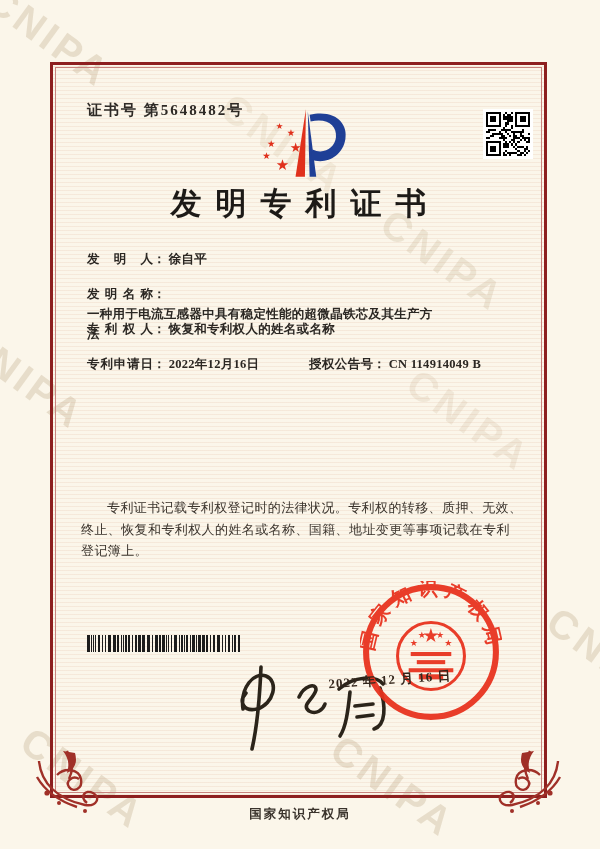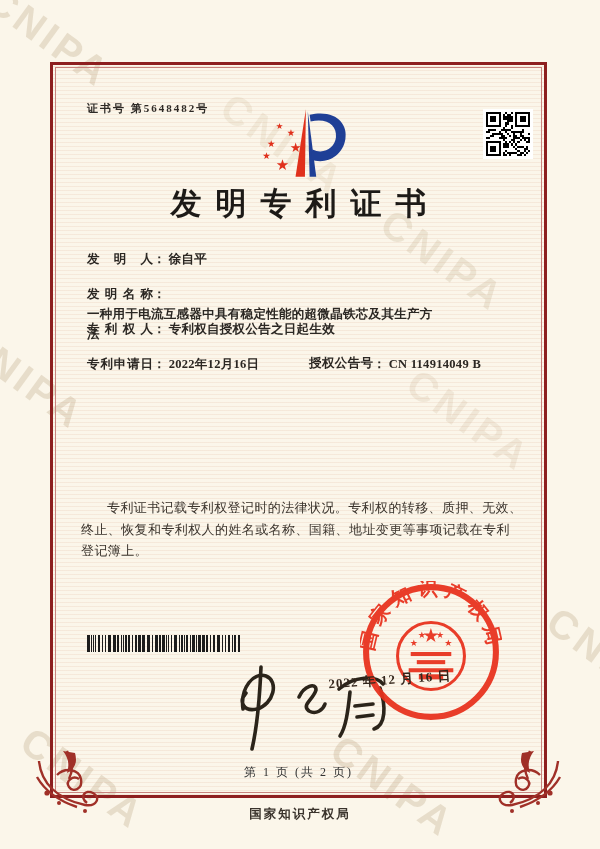--- a/index.html
+++ b/index.html
@@ -10,37 +10,37 @@
   .wm { position:absolute; font-family:"Liberation Sans","DejaVu Sans",sans-serif;
         font-weight:bold; font-size:40px; letter-spacing:4px;
         color:rgba(203,185,156,0.40); transform:rotate(36deg); white-space:nowrap; z-index:1; }
 
   
   .cert { position:absolute; left:50px; top:62px; width:497px; height:736px;
           border:3px solid #8d1f1f; z-index:2;
           background:repeating-linear-gradient(0deg, rgba(210,150,120,0.14) 0 1px, rgba(255,255,255,0) 1px 4px); }
   .cert::before { content:""; position:absolute; inset:2px; border:1px solid #c8837d; pointer-events:none; }
 
-  .certno { position:absolute; left:34px; top:36px; font-size:11px; font-weight:bold;
+  .certno { position:absolute; left:34px; top:36px; font-size:15px; font-weight:bold;
             color:#2e2a26; letter-spacing:2px; }
 
   .logo { position:absolute; left:204px; top:42px; width:94px; height:72px; }
   .qr { position:absolute; left:430px; top:44px; width:50px; height:50px; background:#fff; padding:3px; }
   .qr svg { width:100%; height:100%; display:block; }
 
   .title { position:absolute; left:0; top:118px; width:100%; text-align:center;
            font-size:31px; font-weight:bold; color:#1d1a17; letter-spacing:14px; padding-left:14px; }
 
   .fields { position:absolute; left:34px; top:184px; right:26px; }
   .frow { position:relative; height:35px; line-height:20px; font-weight:bold; color:#2b2723; font-size:12.5px; }
   .flabel { display:inline-block; width:66px; text-align:justify; text-align-last:justify; vertical-align:top; }
   .colon { display:inline-block; vertical-align:top; }
   .fvalue { display:inline-block; vertical-align:top; max-width:352px; letter-spacing:0.3px; }
   .pair2 { position:absolute; left:222px; top:0; }
-  .pair2 .flabel { width:64px;font-family:Liberation Mono, monospace; }
+  .pair2 .flabel { width:64px; }
 
   .paras { position:absolute; left:28px; top:432px; width:442px;
            font-size:13px; line-height:21.5px; color:#3a332c; letter-spacing:0.4px; }
   .paras p { text-indent:2em; }
 
   .barcode { position:absolute; left:34px; top:570px; width:158px; height:17px; font-size:0; }
   .barcode i { display:inline-block; height:100%; }
 
   .officer { position:absolute; left:38px; top:620px; font-family:"Liberation Sans","DejaVu Sans",sans-serif;
              font-weight:bold; font-size:14px; color:#26221e; line-height:26px; }
@@ -234,21 +234,21 @@
       <div class="frow">
         <span class="flabel">发明人</span><span class="colon">：</span>
         <span class="fvalue">徐自平</span>
       </div>
       <div class="frow">
         <span class="flabel">发明名称</span><span class="colon">：</span>
         <span class="fvalue">一种用于电流互感器中具有稳定性能的超微晶铁芯及其生产方法</span>
       </div>
       <div class="frow">
         <span class="flabel">专利权人</span><span class="colon">：</span>
-        <span class="fvalue">专利权自授权公告之日起生效</span>
+        <span class="fvalue">恢复和专利权人的姓名或名称</span>
       </div>
       <div class="frow">
         <span class="flabel">专利申请日</span><span class="colon">：</span>
         <span class="fvalue">2022年12月16日</span>
         <span class="pair2">
           <span class="flabel">授权公告号</span><span class="colon">：</span>
           <span class="fvalue">CN 114914049 B</span>
         </span>
       </div>
     </div>
@@ -266,21 +266,20 @@
         <path d="M48,6 C47,30 45,62 39,88"></path>
         <path d="M86,36 C91,25 103,21 103,29 C100,39 88,44 96,50 C103,54 110,49 112,43"></path>
         <path d="M126,28 C141,15 163,14 170,23"></path>
         <path d="M137,31 C135,50 133,66 127,75"></path>
         <path d="M167,27 C173,45 173,64 161,68"></path>
         <path d="M142,45 L160,43"></path>
         <path d="M144,56 L160,54"></path>
       </g>
     </svg>
 
-    <div class="pageno">第 1 页 (共 2 页)</div>
 
     <svg class="ornament orn-left" viewBox="0 0 96 96">
       <g stroke="#a03028" fill="none" stroke-width="2.4">
         <path d="M6,40 C8,62 24,78 52,84 C64,86 68,76 60,72 C52,68 46,76 54,82"></path>
         <path d="M4,56 C12,70 26,80 44,86"></path>
         <path d="M24,54 C32,46 46,48 48,58 C50,68 40,72 36,66 C32,60 40,54 46,58"></path>
         <path d="M34,30 C40,40 40,50 36,58"></path>
       </g>
       <g fill="#a03028">
         <circle cx="14" cy="72" r="2.6"></circle>

